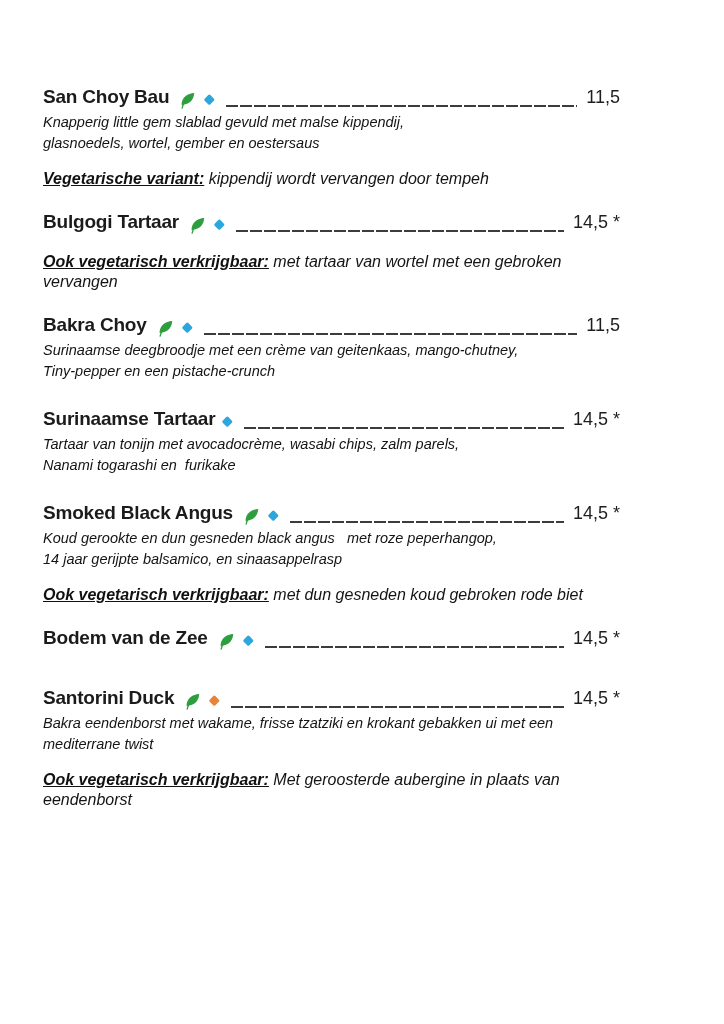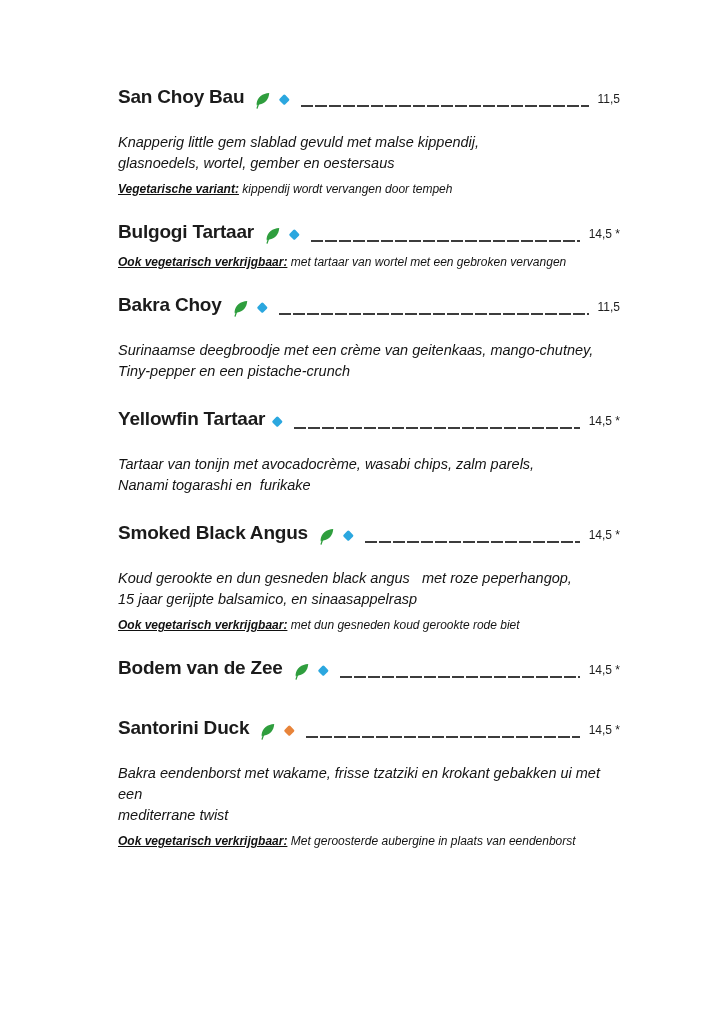--- a/index.html
+++ b/index.html
@@ -1,21 +1,21 @@
 <!DOCTYPE html>
 <html><head>
 <meta charset="utf-8">
 <style>
   html, body { margin: 0; padding: 0; background: #ffffff; }
   .page {
     position: relative;
     width: 724px; height: 1024px;
     background: #ffffff;
     box-sizing: border-box;
-    padding: 86px 104px 0 118px;
+    padding: 86px 104px 0 43px;
     font-family: "Liberation Sans", sans-serif;
     color: #1a1a1a;
     overflow: hidden;
   }
   .item { margin-bottom: 22px; }
   .item.no-note { margin-bottom: 26px; }
   .item:nth-of-type(6) { margin-bottom: 34px; }
 
   .dish-header { display: flex; align-items: baseline; height: 26px; }
   .dish-title {
@@ -33,29 +33,29 @@
     border-radius: 1.5px;
     align-self: center; flex: 0 0 auto;
   }
   .leader {
     flex: 1 1 auto; height: 2px;
     align-self: flex-end;
     margin: 0 9px 5px 12px;
     background-image: repeating-linear-gradient(90deg, #3c3c3c 0 12px, rgba(0,0,0,0) 12px 14px);
   }
   .dish-price {
-    font-size: 12px; color: #1e1e1e; white-space: nowrap;
+    font-size: 18px; color: #1e1e1e; white-space: nowrap;
     flex: 0 0 auto;
   }
   .dish-desc {
-    margin-top: 20px;
+    margin-top: 0;
     font-size: 14.5px; font-style: italic; line-height: 21px;
     color: #141414; white-space: pre-wrap;
   }
-  .veg-note { margin-top: 5px; font-size: 12px; line-height: 20px; }
+  .veg-note { margin-top: 15px; font-size: 16px; line-height: 20px; }
   .veg-note .label {
     font-style: italic; font-weight: 600; text-decoration: underline;
     color: #111111;
   }
   .veg-note .text { font-style: italic; color: #141414; }
 </style>
 </head>
 <body>
 
 <div class="page">
@@ -100,43 +100,43 @@
       <span class="diamond" style="background: rgb(43, 167, 223);"></span>
       <span class="leader"></span>
       <span class="dish-price">11,5</span>
     </div>
     <div class="dish-desc">Surinaamse deegbroodje met een crème van geitenkaas, mango-chutney,
 Tiny-pepper en een pistache-crunch</div>
   </div>
 
   <div class="item no-note">
     <div class="dish-header">
-      <span class="dish-title">Yellowfin Tartaar</span>
+      <span class="dish-title">Surinaamse Tartaar</span>
       <span class="diamond" style="background: rgb(43, 167, 223);"></span>
       <span class="leader"></span>
       <span class="dish-price">14,5 *</span>
     </div>
     <div class="dish-desc">Tartaar van tonijn met avocadocrème, wasabi chips, zalm parels,
 Nanami togarashi en  furikake</div>
   </div>
 
   <div class="item">
     <div class="dish-header">
       <span class="dish-title">Smoked Black Angus</span>
       <svg class="leaf" viewBox="0 0 24 24" style="color: rgb(47, 158, 62);">
         <path fill="currentColor" d="M20.5 2.5 C12 3 5.5 8 4.6 15.6 C4.4 17.2 4.9 18.4 4.9 18.4 C5.6 17.6 6.5 17.2 8 17 C15 16.2 20 10.5 20.5 2.5 Z"></path>
         <path stroke="currentColor" stroke-width="1.6" fill="none" stroke-linecap="round" d="M5.2 21.5 C6 18 9 12 14.5 7.5"></path>
       </svg>
       <span class="diamond" style="background: rgb(43, 167, 223);"></span>
       <span class="leader"></span>
       <span class="dish-price">14,5 *</span>
     </div>
     <div class="dish-desc">Koud gerookte en dun gesneden black angus   met roze peperhangop,
-15 jaar gerijpte balsamico, en sinaasappelrasp</div>
-    <div class="veg-note"><span class="label">Ook vegetarisch verkrijgbaar:</span><span class="text"> met dun gesneden koud gerookte rode biet</span></div>
+14 jaar gerijpte balsamico, en sinaasappelrasp</div>
+    <div class="veg-note"><span class="label">Ook vegetarisch verkrijgbaar:</span><span class="text"> met dun gesneden koud gebroken rode biet</span></div>
   </div>
 
   <div class="item no-note">
     <div class="dish-header">
       <span class="dish-title">Bodem van de Zee</span>
       <svg class="leaf" viewBox="0 0 24 24" style="color: rgb(47, 158, 62);">
         <path fill="currentColor" d="M20.5 2.5 C12 3 5.5 8 4.6 15.6 C4.4 17.2 4.9 18.4 4.9 18.4 C5.6 17.6 6.5 17.2 8 17 C15 16.2 20 10.5 20.5 2.5 Z"></path>
         <path stroke="currentColor" stroke-width="1.6" fill="none" stroke-linecap="round" d="M5.2 21.5 C6 18 9 12 14.5 7.5"></path>
       </svg>
       <span class="diamond" style="background: rgb(43, 167, 223);"></span>

